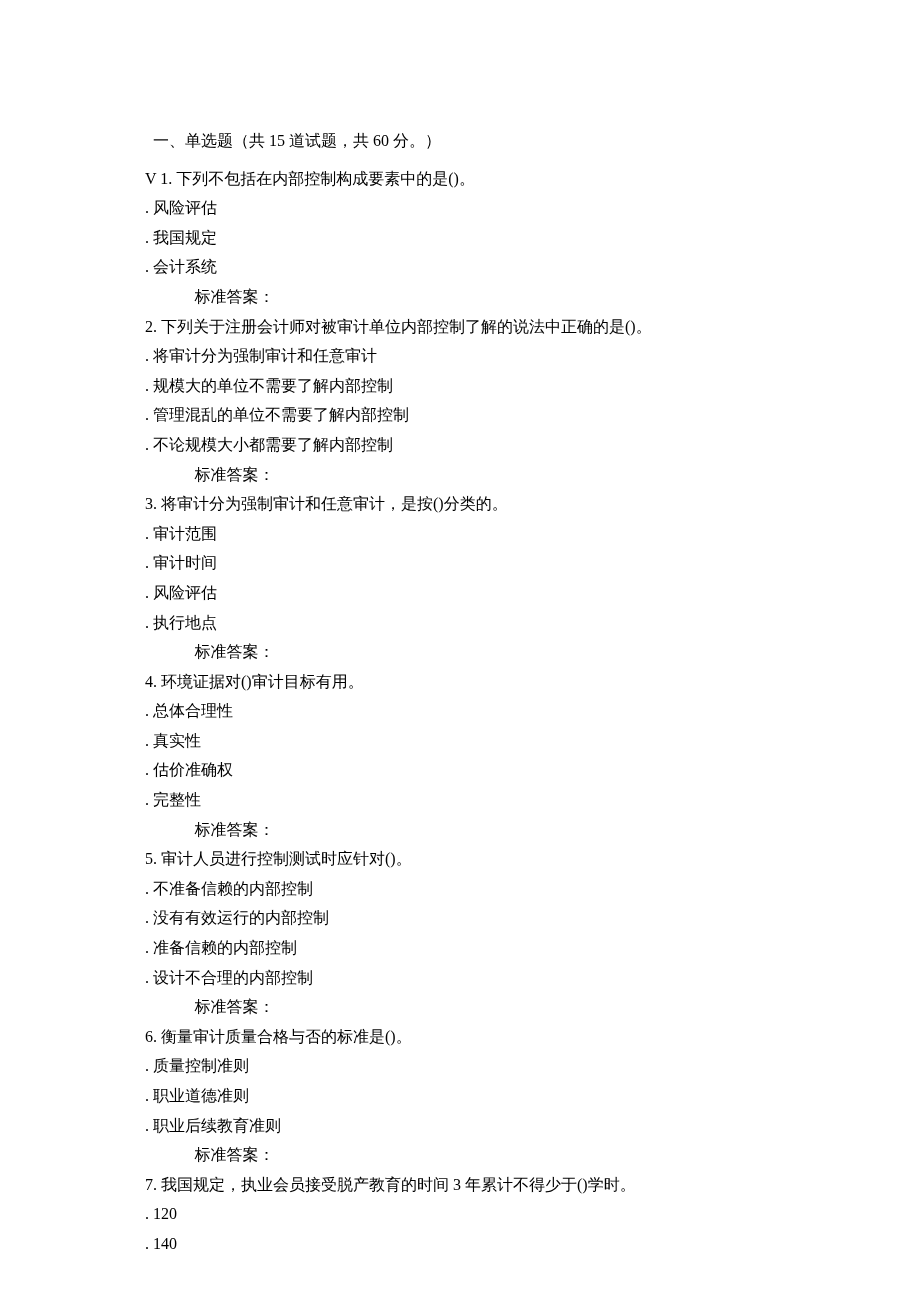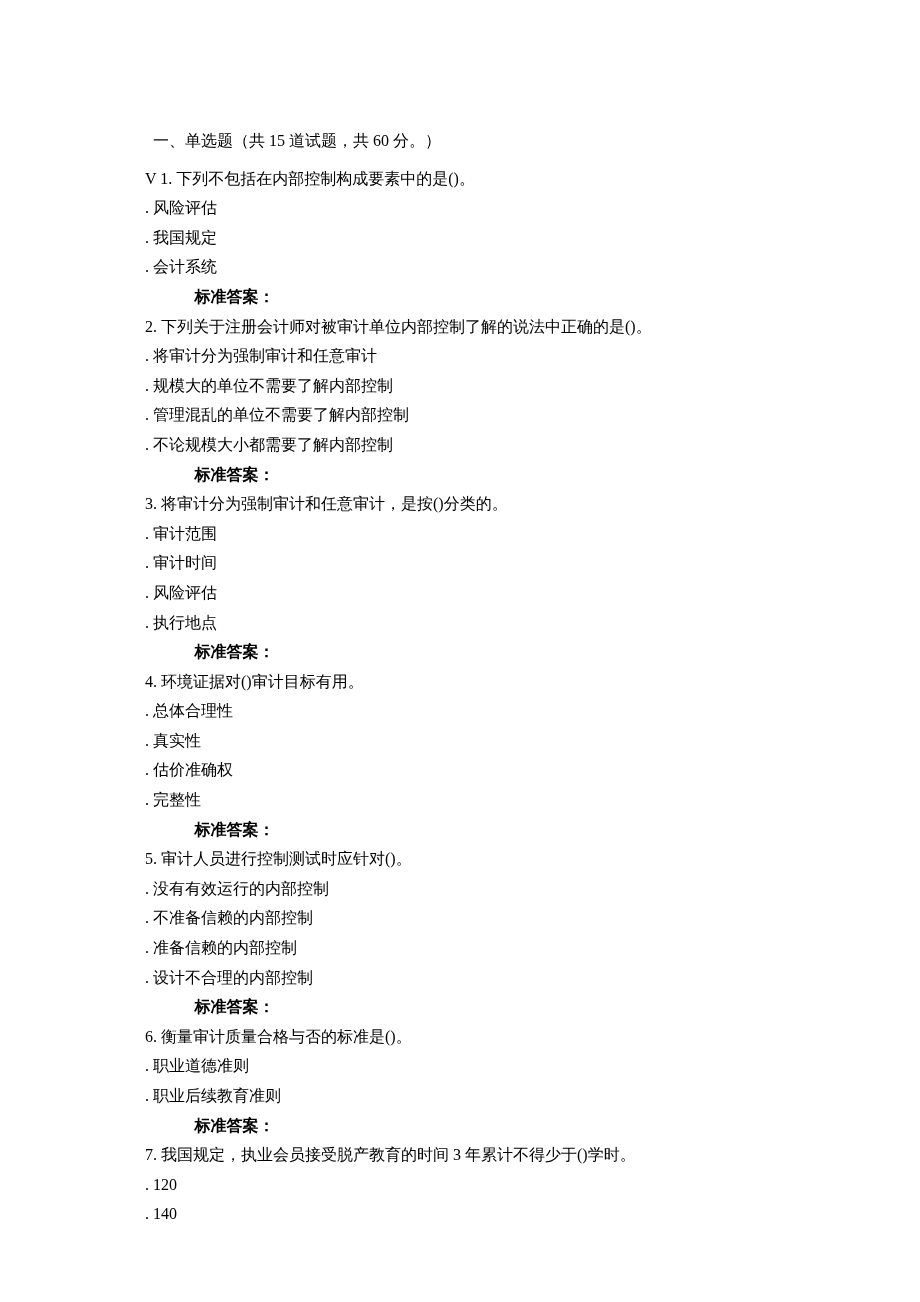--- a/index.html
+++ b/index.html
@@ -23,21 +23,20 @@
   }
   .q-line {
     margin: 0;
   }
   .opt-line {
     margin: 0;
   }
   .ans-line {
     margin: 0;
     padding-left: 3.1em;
-    font-weight: bold;
   }
 </style>
 </head>
 <body>
 
 <div class="page">
   <p class="section-header">一、单选题（共 15 道试题，共 60 分。）</p>
   <div id="questions-root">
       <p class="q-line"><span>V 1.</span>   <span>下列不包括在内部控制构成要素中的是()。</span></p>
       <p class="opt-line"><span>.  </span><span>风险评估</span></p>
@@ -56,26 +55,27 @@
       <p class="opt-line"><span>.  </span><span>风险评估</span></p>
       <p class="opt-line"><span>.  </span><span>执行地点</span></p>
       <p class="ans-line">标准答案：</p>
       <p class="q-line"><span>4.</span>   <span>环境证据对()审计目标有用。</span></p>
       <p class="opt-line"><span>.  </span><span>总体合理性</span></p>
       <p class="opt-line"><span>.  </span><span>真实性</span></p>
       <p class="opt-line"><span>.  </span><span>估价准确权</span></p>
       <p class="opt-line"><span>.  </span><span>完整性</span></p>
       <p class="ans-line">标准答案：</p>
       <p class="q-line"><span>5.</span>   <span>审计人员进行控制测试时应针对()。</span></p>
+      <p class="opt-line"><span>.  </span><span>不准备信赖的内部控制</span></p>
       <p class="opt-line"><span>.  </span><span>没有有效运行的内部控制</span></p>
-      <p class="opt-line"><span>.  </span><span>不准备信赖的内部控制</span></p>
       <p class="opt-line"><span>.  </span><span>准备信赖的内部控制</span></p>
       <p class="opt-line"><span>.  </span><span>设计不合理的内部控制</span></p>
       <p class="ans-line">标准答案：</p>
       <p class="q-line"><span>6.</span>   <span>衡量审计质量合格与否的标准是()。</span></p>
+      <p class="opt-line"><span>.  </span><span>质量控制准则</span></p>
       <p class="opt-line"><span>.  </span><span>职业道德准则</span></p>
       <p class="opt-line"><span>.  </span><span>职业后续教育准则</span></p>
       <p class="ans-line">标准答案：</p>
       <p class="q-line"><span>7.</span>   <span>我国规定，执业会员接受脱产教育的时间 3 年累计不得少于()学时。</span></p>
       <p class="opt-line"><span>.  </span><span>120</span></p>
       <p class="opt-line"><span>.  </span><span>140</span></p>
       <p class="opt-line"></p>
     </div>
 </div>
 

